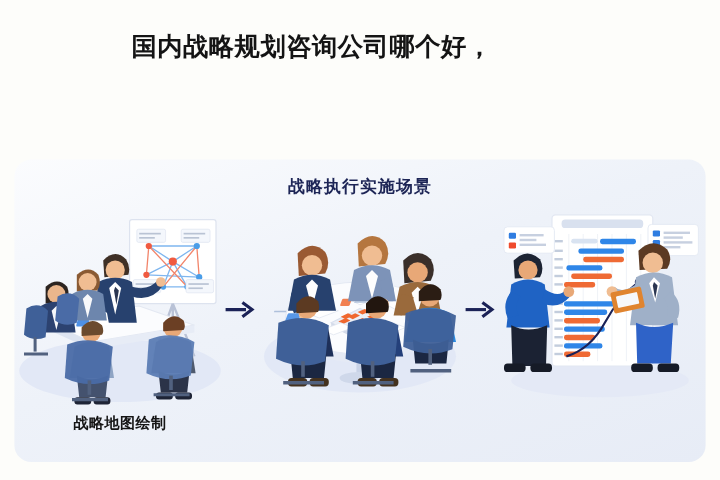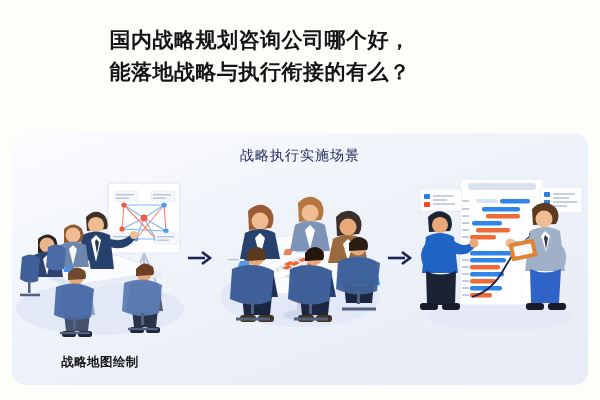--- a/index.html
+++ b/index.html
@@ -19,50 +19,49 @@
   .headline .ln{display:block;}
   
   .card{
     position:absolute;left:12px;top:133px;width:576px;height:252px;
     border-radius:14px;
     background:linear-gradient(160deg,#fbfcfe 0%,#eef2f9 45%,#e7ecf6 100%);
     overflow:hidden;
   }
   .card-title{
     position:absolute;left:0;top:14px;width:576px;text-align:center;
-    color:#1d2556;font-weight:normal;font-size:14px;letter-spacing:1px;
+    color:#1d2556;font-weight:bold;font-size:14px;letter-spacing:1px;
   }
   
   .panels{
     position:absolute;left:0;top:40px;width:576px;height:170px;
     display:flex;align-items:center;justify-content:space-between;
   }
   .panel{position:relative;width:176px;height:170px;}
   .arrow{
     width:26px;height:170px;display:flex;align-items:center;justify-content:center;
   }
   .arrow svg{display:block;}
   
   .captions{
     position:absolute;left:0;top:212px;width:513px;height:34px;
-    display:flex;align-items:center;
+    display:flex;align-items:flex-start;
   }
   .cap{
     width:176px;text-align:center;color:#151515;
     font-weight:bold;font-size:12.5px;letter-spacing:.4px;
   }
   .capgap{width:26px;}
   svg{overflow:visible;}
 </style>
 </head>
 <body>
 
 <div class="headline">
   <span class="ln">国内战略规划咨询公司哪个好，</span>
-  <span class="ln">能落地战略与执行衔接的有么？</span>
 </div>
 
 <div class="card">
 
   <div class="card-title">战略执行实施场景</div>
 
   <div class="panels">
 
     <div class="panel">
       <svg width="176" height="170" viewBox="0 0 176 170">

